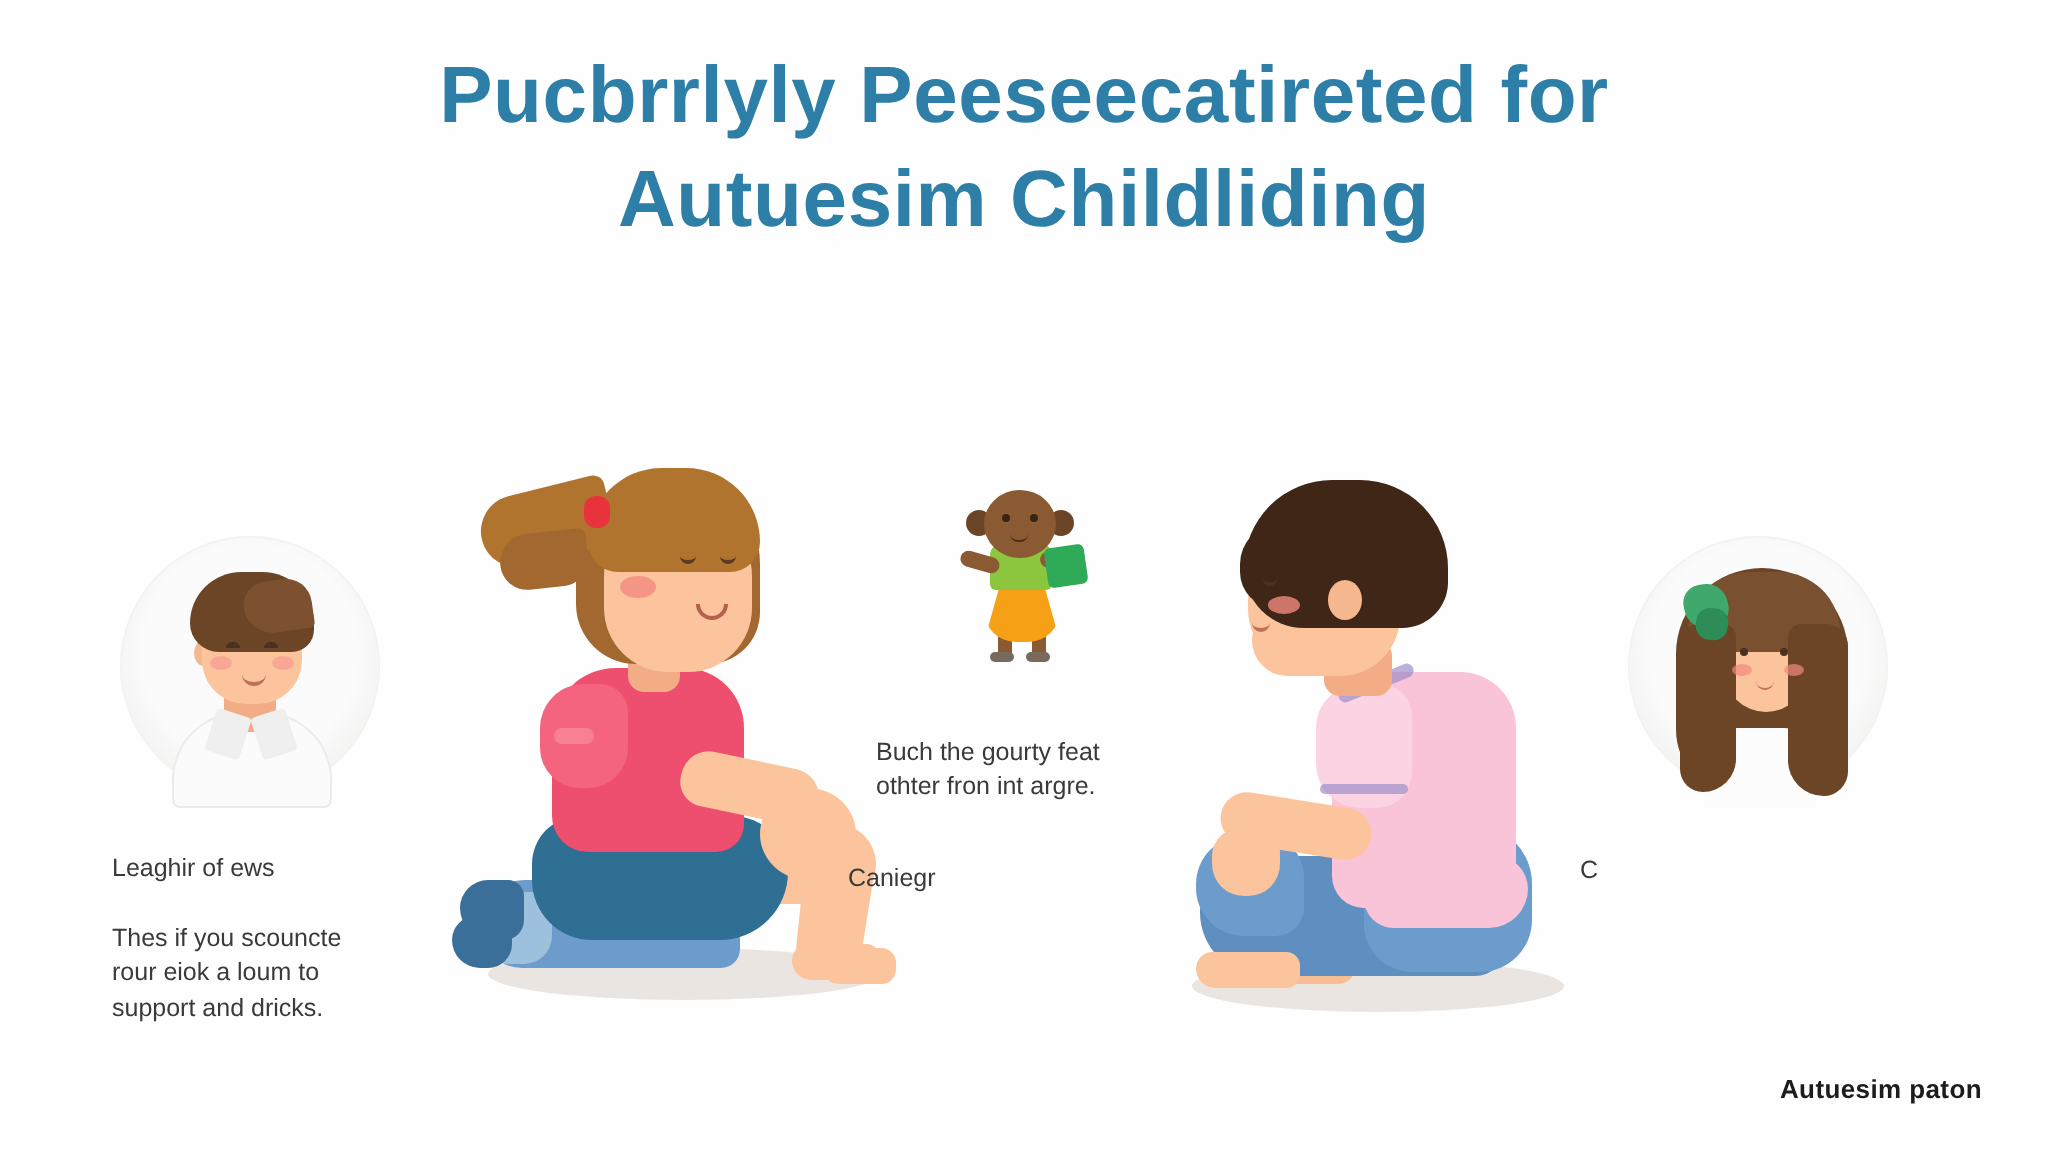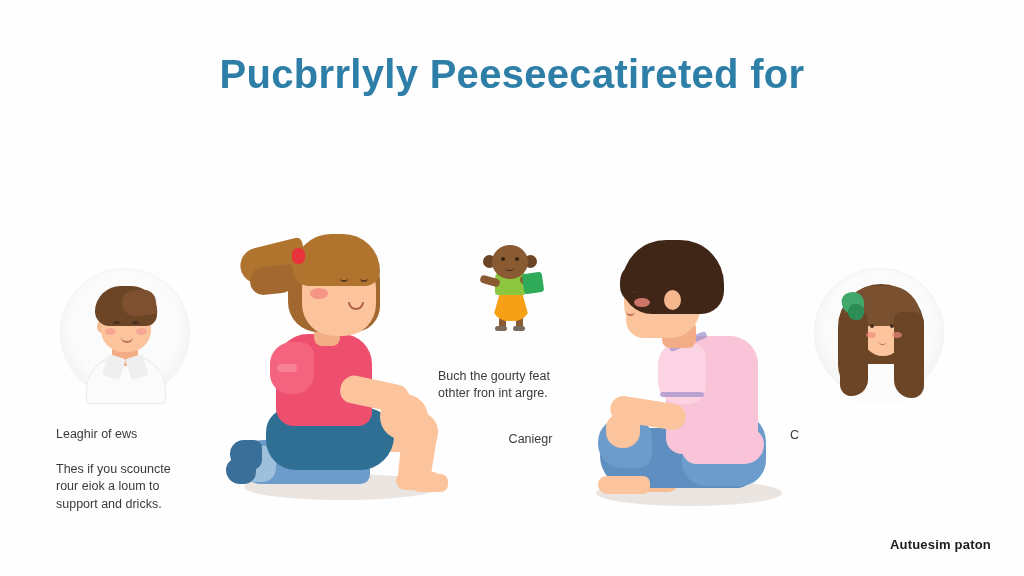--- a/index.html
+++ b/index.html
@@ -22,36 +22,36 @@
     top: 22px;
     left: 0;
     width: 1024px;
     text-align: center;
     color: #2e7fa8;
     font-weight: bold;
     font-size: 40px;
     line-height: 52px;
     letter-spacing: 0.3px;
   }
-  .title-line { display: block; margin-top: 26px; }
+  .title-line { display: block; }
 
   
   .caption {
     position: absolute;
     color: #3a3a3a;
     font-size: 12.5px;
     line-height: 17.5px;
     white-space: pre-line;
   }
   .caption .cap-head { display: block; }
   .caption .cap-body { display: block; }
 
   #caption-left   { left: 56px;  top: 408px; width: 175px; }
   #caption-mid-a  { left: 438px; top: 350px; width: 170px; }
-  #caption-mid-b  { left: 448px; top: 413px; width: 165px; text-align: center; }
+  #caption-mid-b  { left: 424px; top: 413px; width: 165px; }
   #caption-right  { left: 790px; top: 409px; width: 180px; }
 
   #footer-note {
     position: absolute;
     right: 33px;
     bottom: 24px;
     font-size: 13px;
     font-weight: bold;
     color: #1c1c1c;
     letter-spacing: 0.2px;
@@ -191,20 +191,21 @@
   .pg-blush.r { left: 78px; }
   .pg-mouth   { left: 64px; top: 72px;  width: 9px; height: 4px; border-bottom:1.5px solid #c0705a; border-radius: 0 0 6px 6px; }
 </style>
 </head>
 <body>
 
 <div id="canvas">
 
   <div id="title-block">
     <span class="title-line">Pucbrrlyly Peeseecatireted for</span>
+    <span class="title-line">Autuesim Childliding</span>
   </div>
 
   <div class="figure" id="fig-portrait-boy">
     <div class="circle-frame"></div>
     <div class="sh pb-shirt"></div>
     <div class="sh pb-neck"></div>
     <div class="sh pb-collar-l"></div>
     <div class="sh pb-collar-r"></div>
     <div class="sh pb-ear"></div>
     <div class="sh pb-face"></div>

